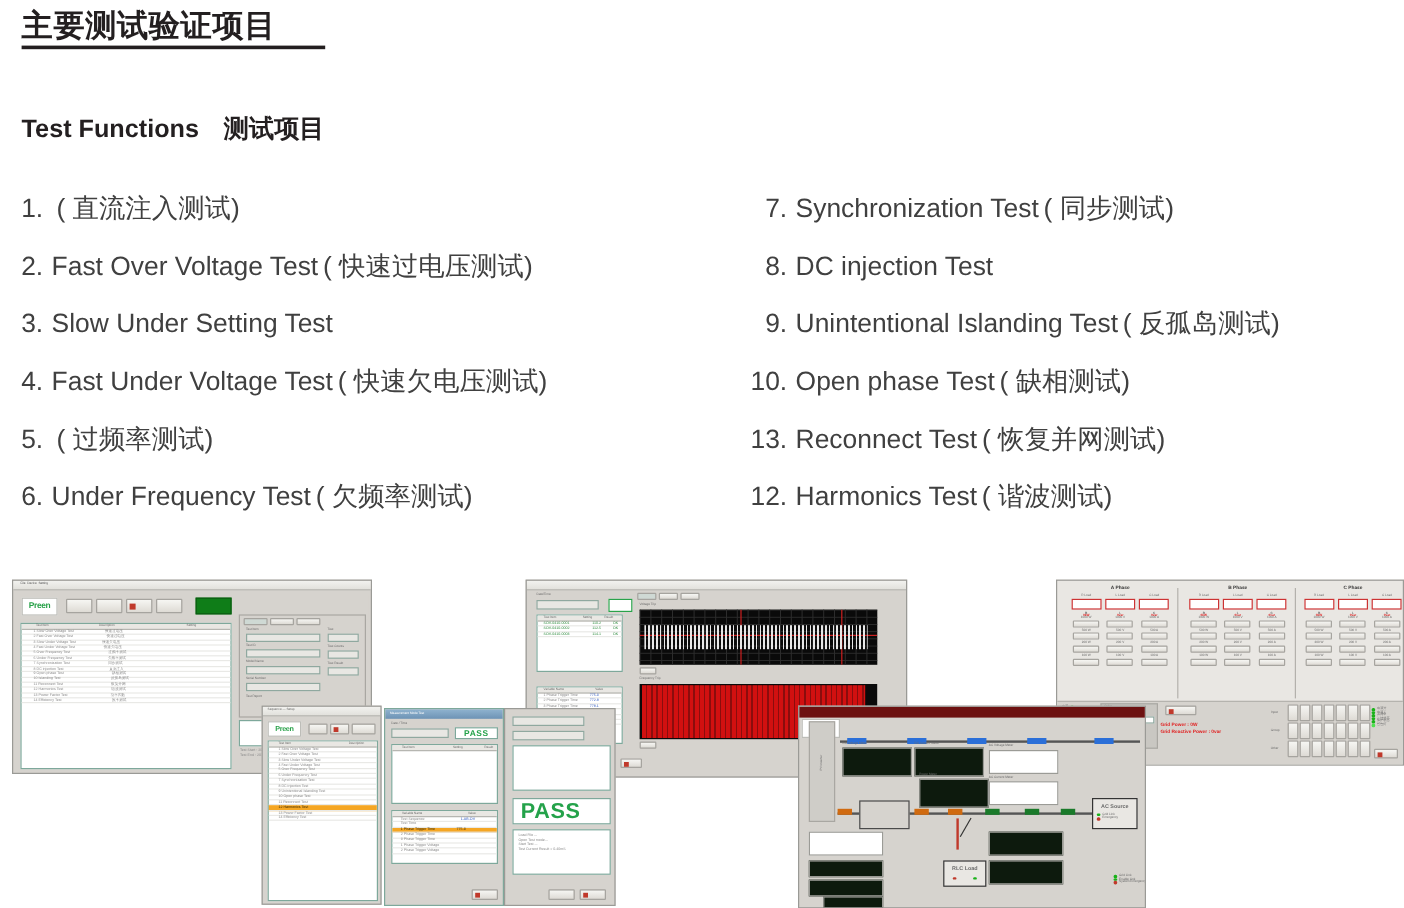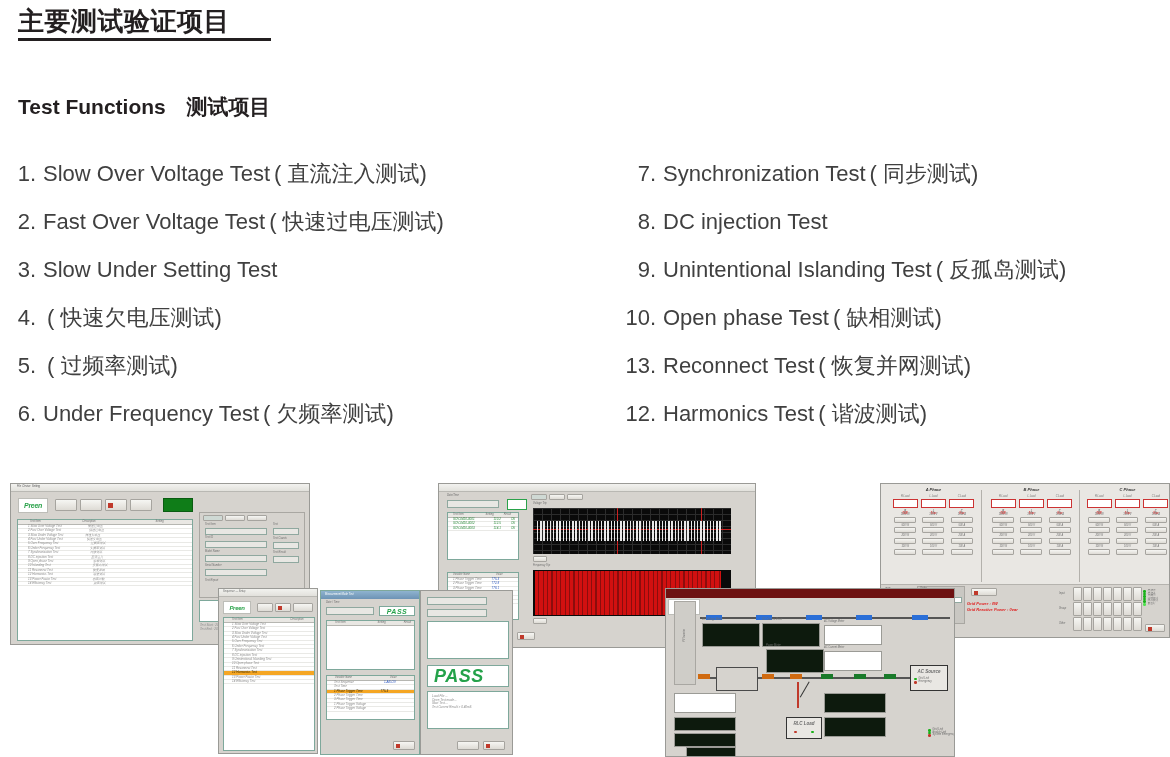--- a/index.html
+++ b/index.html
@@ -29,21 +29,21 @@
     display:flex;align-items:baseline;
     font-size:22px;line-height:48px;color:#404040;
     white-space:nowrap;font-weight:400;
   }
   .t-num{display:inline-block;text-align:right;margin-right:7px;}
   .col-left .t-num{width:22px;}
   .col-right .t-num{width:32px;}
   .t-en{}
   .t-cn{margin-left:4px;}
   
-  .collage{position:absolute;left:0;top:478px;width:1170px;height:279px;font-style:italic;}
+  .collage{position:absolute;left:0;top:478px;width:1170px;height:279px;}
   .win{position:absolute;background:#d6d3ce;border:1px solid #9a9a96;
        box-sizing:border-box;overflow:hidden;}
   .win .tbar{height:7px;background:linear-gradient(#f2f2ef,#e2e1dc);
        border-bottom:1px solid #b9b8b3;display:flex;align-items:center;}
   .tinytxt{font-size:2.6px;color:#6d6d6d;line-height:1;white-space:nowrap;
        font-family:"Liberation Sans",sans-serif;}
   .blurtxt{font-size:3px;color:#8a8a8a;line-height:3.6px;
        filter:blur(0.35px);white-space:nowrap;}
   .panel{background:#d6d3ce;border:1px solid #a9a7a2;box-sizing:border-box;}
   .tealbox{background:#fff;border:1px solid #7ea89b;box-sizing:border-box;}
@@ -70,34 +70,34 @@
 
 <div class="section-title">
   <span>Test Functions</span>
   <span style="display:inline-block;width:9px;"></span>
   <span>测试项目</span>
 </div>
 
 <div class="list-col col-left">
   <div class="t-item">
     <span class="t-num">1.</span>
-    <span class="t-en">Slow Over Voltage Test</span>
     <span class="t-cn">( 直流注入测试)</span>
   </div>
   <div class="t-item">
     <span class="t-num">2.</span>
     <span class="t-en">Fast Over Voltage Test</span>
     <span class="t-cn">( 快速过电压测试)</span>
   </div>
   <div class="t-item">
     <span class="t-num">3.</span>
     <span class="t-en">Slow Under Setting Test</span>
   </div>
   <div class="t-item">
     <span class="t-num">4.</span>
+    <span class="t-en">Fast Under Voltage Test</span>
     <span class="t-cn">( 快速欠电压测试)</span>
   </div>
   <div class="t-item">
     <span class="t-num">5.</span>
     <span class="t-cn">( 过频率测试)</span>
   </div>
   <div class="t-item">
     <span class="t-num">6.</span>
     <span class="t-en">Under Frequency Test</span>
     <span class="t-cn">( 欠频率测试)</span>

